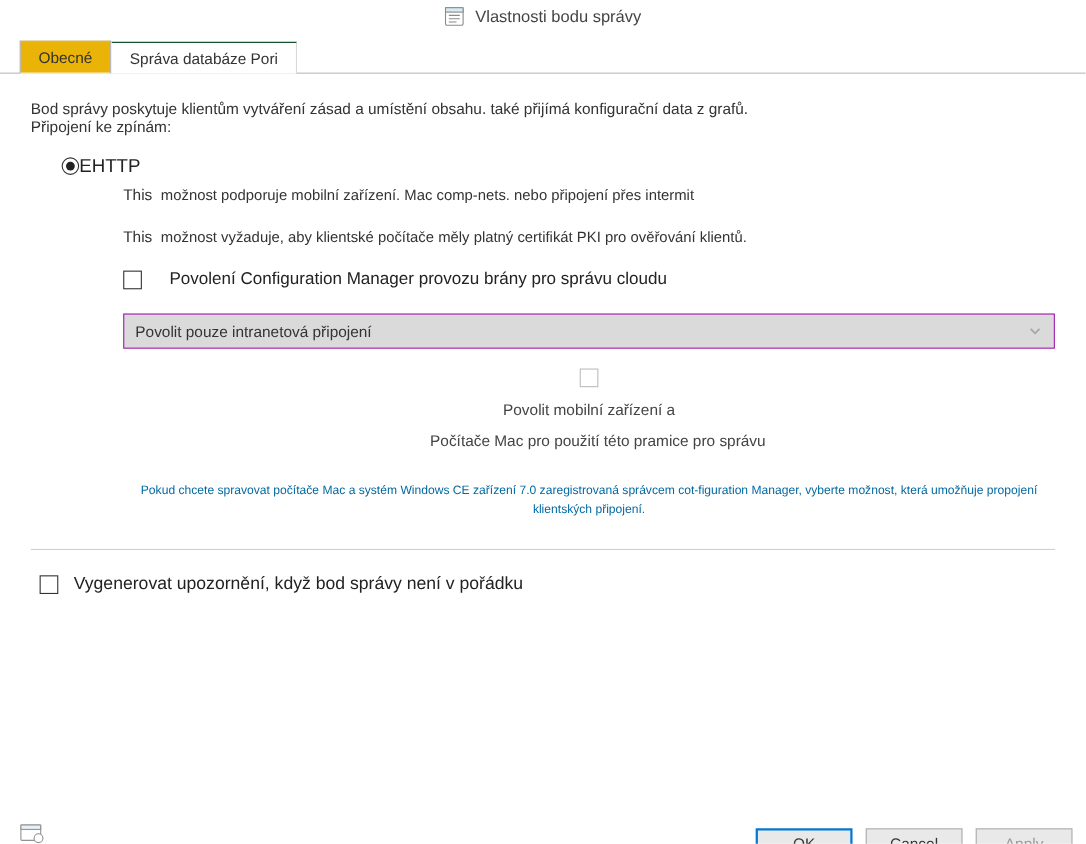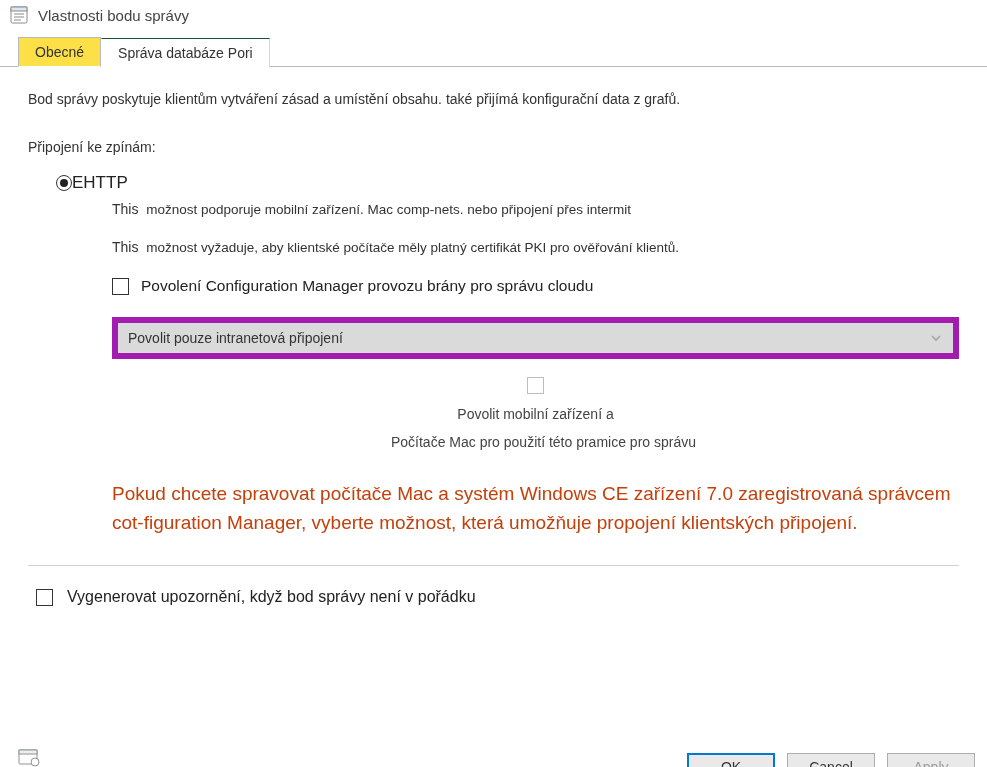--- a/index.html
+++ b/index.html
@@ -15,20 +15,21 @@
       width: 987px;
       height: 767px;
       overflow: hidden;
       position: relative;
     }
     .titlebar {
       display: flex;
       align-items: center;
       padding: 6px 10px 10px 10px;
       gap: 10px;
+      justify-content: center;
     }
     .titlebar-icon {
       width: 18px;
       height: 18px;
       display: flex;
       align-items: center;
       justify-content: center;
     }
     .titlebar-text {
       font-size: 15px;
@@ -43,21 +44,21 @@
     }
     .tab {
       padding: 6px 16px 6px 16px;
       font-size: 14px;
       color: #333;
       border: 1px solid transparent;
       border-bottom: none;
       position: relative;
       top: 1px;
       cursor: default;
-      background: #fde047;
+      background: #eab308;
     }
     .tab.active {
       border-color: #b9b9b9;
       border-bottom: 1px solid #fff;
       z-index: 2;
     }
     .tab.inactive {
       border-top: 1px solid #14532d;
       border-right: 1px solid #d7d7d7;
       z-index: 1;
@@ -65,21 +66,20 @@
     }
     .tab-panel {
       border-top: 1px solid #b9b9b9;
       margin: 0 0 0 0;
       padding: 24px 28px 10px 28px;
       position: relative;
     }
     .desc {
       font-size: 14px;
       color: #333;
-      margin-bottom: 32px;
     }
     .section-label {
       font-size: 14px;
       color: #333;
       margin-bottom: 18px;
     }
     .radio-group {
       padding-left: 28px;
     }
     .radio-row {
@@ -120,21 +120,21 @@
     .radio-desc .leading {
       font-size: 14px;
       margin-right: 4px;
     }
     .sub-indent {
       padding-left: 56px;
     }
     .checkbox-row {
       display: flex;
       align-items: center;
-      gap: 12px;
+      gap: 25px;
       margin-bottom: 22px;
     }
     .checkbox {
       width: 17px;
       height: 17px;
       border: 1.5px solid #333;
       background: #fff;
     }
     .checkbox.disabled {
       border-color: #bdbdbd;
@@ -142,21 +142,21 @@
     }
     .checkbox-label {
       font-size: 15.5px;
       color: #222;
     }
     .dropdown {
       display: flex;
       align-items: center;
       justify-content: space-between;
       background: #dadada;
-      border: 6px solid #a21caf;
+      border: 1px solid #a21caf;
       padding: 7px 10px;
       margin-bottom: 18px;
       width: calc(100% - 0px);
     }
     .dropdown-text {
       font-size: 14px;
       color: #333;
     }
     .dropdown-chevron {
       width: 14px;
@@ -173,25 +173,26 @@
     .allow-mobile-row .checkbox-label {
        font-size: 14px;
        color: #444;
     }
     .allow-mobile-row .secondary {
        font-size: 14px;
        color: #444;
        margin-left: 16px;
     }
     .mac-note {
-      font-size: 19px;
-      color: #c2410c;
+      font-size: 11px;
+      color: #0369a1;
       line-height: 1.5;
       padding-left: 0;
       margin-bottom: 28px;
+      text-align: center;
     }
     .hr {
       border: none;
       border-top: 1px solid #d0d0d0;
       margin: 0 0 22px 0;
     }
     .alert-row {
       display: flex;
       align-items: center;
       gap: 14px;

